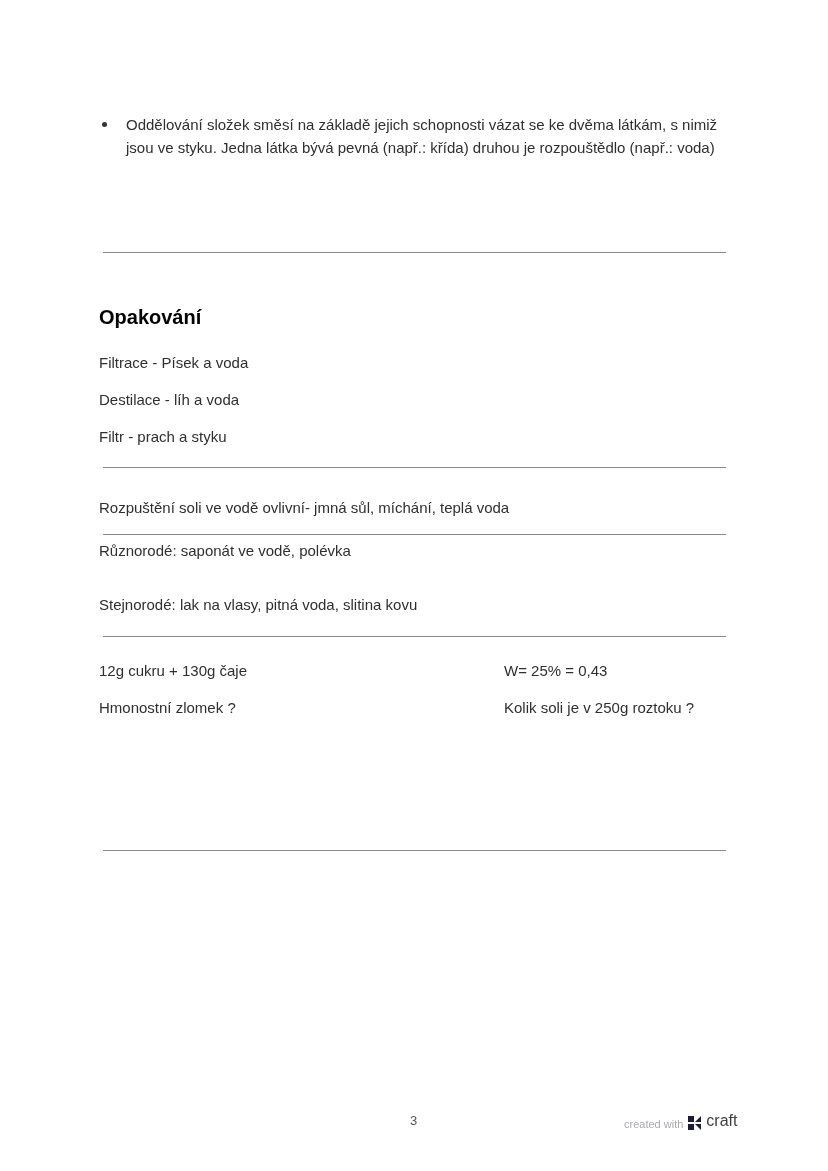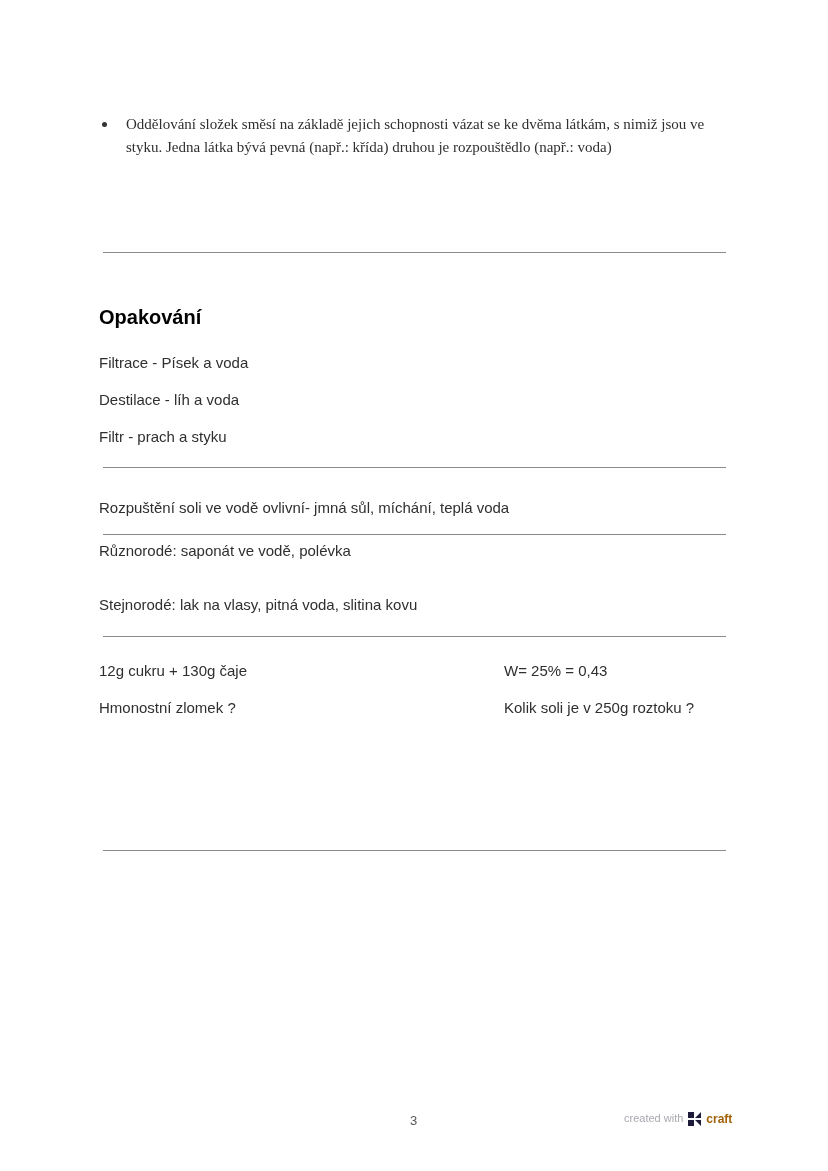--- a/index.html
+++ b/index.html
@@ -2,31 +2,31 @@
 <html><head>
   <meta charset="utf-8">
   <style>
     html, body { margin: 0; padding: 0; background: #ffffff; }
     body {
       width: 828px; height: 1171px; position: relative; overflow: hidden;
       font-family: "Liberation Sans", "DejaVu Sans", sans-serif;
       color: #2b2b2b;
     }
     .page { position: absolute; left: 0; top: 0; width: 828px; height: 1171px; }
-    .bullets { position: absolute; left: 99px; top: 113px; width: 640px; margin: 0; padding: 0; list-style: none; font-family: Liberation Serif, serif; }
+    .bullets { position: absolute; left: 99px; top: 113px; width: 640px; margin: 0; padding: 0; list-style: none; }
     .bullets li { position: relative; padding-left: 27px; font-size: 15px; line-height: 23px; margin-bottom: 4px; color: #2f2f2f; }
     .bullets li .dot { position: absolute; left: 3px; top: 9px; width: 5px; height: 5px; border-radius: 50%; background: #333; }
     .hr { position: absolute; left: 103px; width: 623px; height: 0; border-top: 1.2px solid #8a8a8a; }
     .heading { position: absolute; left: 99px; top: 306px; font-size: 20px; font-weight: bold; color: #000000; margin: 0; }
     .line { position: absolute; font-size: 15px; color: #2f2f2f; white-space: nowrap; }
     .footer-page { position: absolute; left: 410px; top: 1113px; font-size: 13px; color: #555; }
-    .footer-brand { position: absolute; left: 624px; top: 1112px; display: flex; align-items: flex-start; gap: 4px; }
+    .footer-brand { position: absolute; left: 624px; top: 1112px; display: flex; align-items: flex-end; gap: 4px; }
     .footer-brand .cw { font-size: 11px; color: #a8a8b0; }
     .footer-brand .logo { width: 15px; height: 14px; display: inline-block; }
-    .footer-brand .craft { font-size: 12px; font-weight: bold; color: #a16207; }
+    .footer-brand .craft { font-size: 16px; font-weight: normal; color: #404040; }
   </style>
 </head>
 <body>
 
 <div class="page">
 
   <ul class="bullets">
     <li>
       <span class="dot"></span>
       <span>Oddělování složek směsí na základě jejich schopnosti vázat se ke dvěma látkám, s nimiž jsou ve styku. Jedna látka bývá pevná (např.: křída) druhou je rozpouštědlo (např.: voda)</span>

